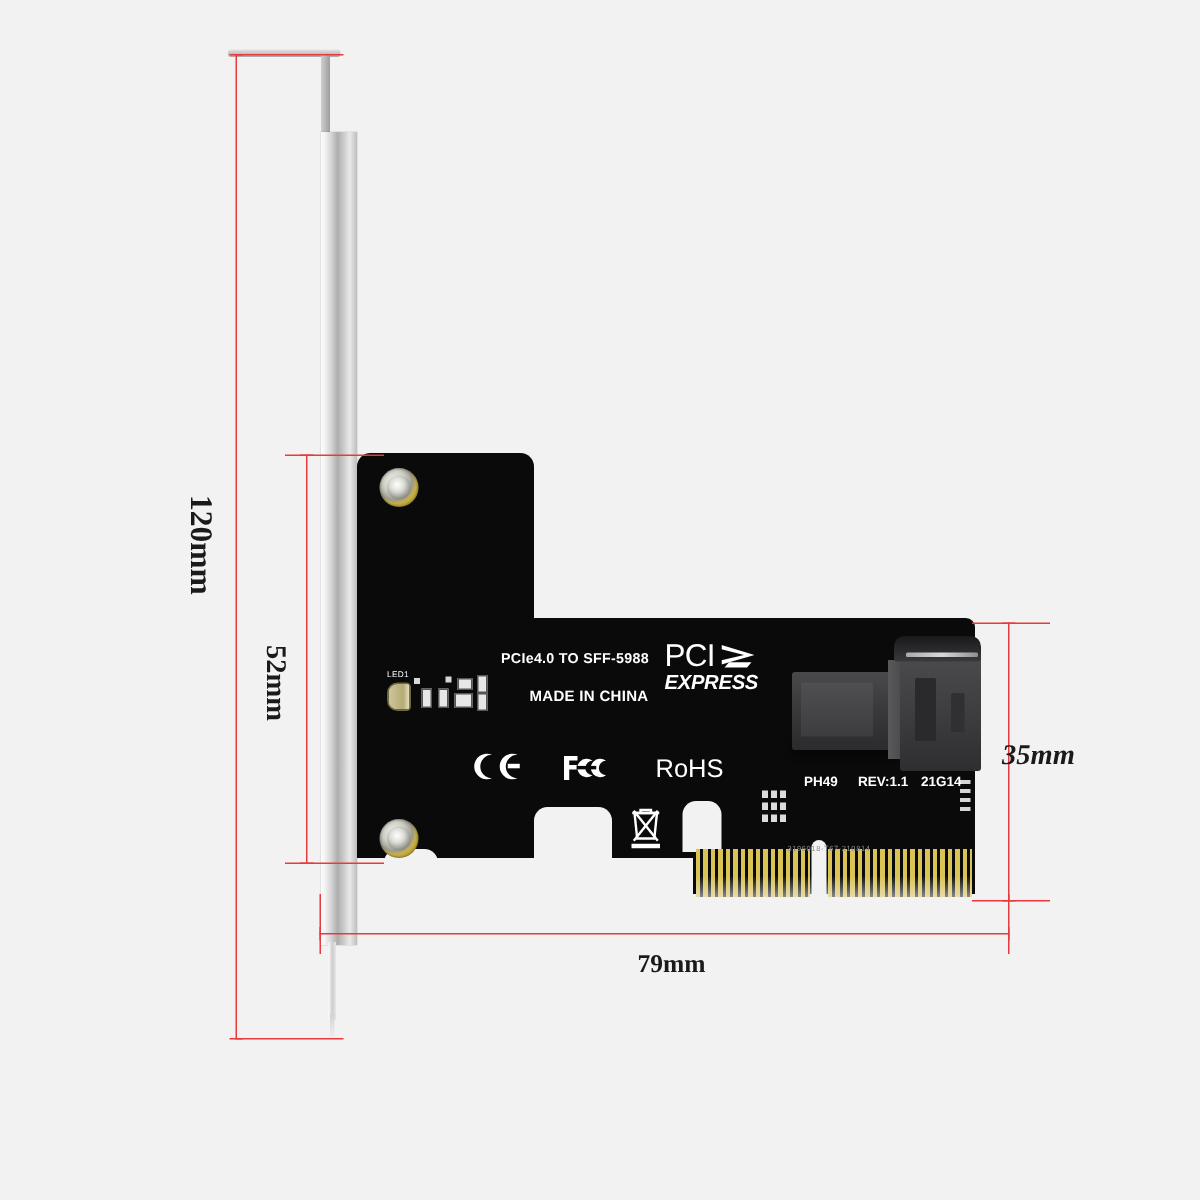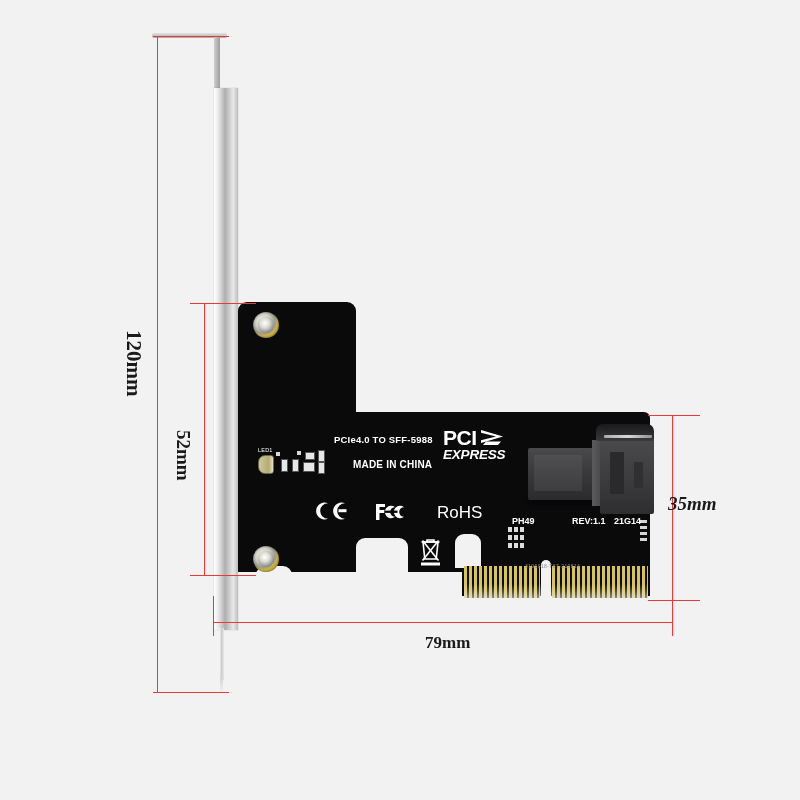--- a/index.html
+++ b/index.html
@@ -183,21 +183,21 @@
   .silk {
     position: absolute;
     color: #ffffff;
     font-family: "Liberation Sans", sans-serif;
     font-weight: bold;
     white-space: nowrap;
   }
   #silk-title  { left: 334px; top: 434px; font-size: 9.5px; letter-spacing: .2px; }
   #silk-origin { left: 353px; top: 459px; font-size: 10px; letter-spacing: .2px; }
   #silk-rohs   { left: 437px; top: 503px; font-size: 17px; font-weight: normal; }
-  #silk-ph49   { left: 512px; top: 516px; font-size: 9px; text-align: center; }
+  #silk-ph49   { left: 536px; top: 516px; font-size: 9px; text-align: center; }
   #silk-rev    { left: 572px; top: 516px; font-size: 9px; }
   #silk-lot    { left: 614px; top: 516px; font-size: 9px; }
   #silk-serial {
     left: 525px; top: 563px;
     font-size: 5px; font-weight: normal;
     color: #8c8c8c; letter-spacing: .4px;
   }
   #silk-led1 {
     left: 258px; top: 447px;
     font-size: 5.5px; font-weight: normal; letter-spacing: .2px;
@@ -226,21 +226,21 @@
   #logo-pcie {
     position: absolute;
     left: 443px; top: 428px;
     width: 62px; height: 40px;
     color: #ffffff;
   }
   #logo-pci-text {
     position: absolute;
     left: 0; top: -1px;
     font-size: 21px;
-    font-weight: bold;
+    font-weight: normal;
     font-family: "Liberation Sans", sans-serif;
     letter-spacing: -0.5px;
     line-height: 21px;
     text-align: right;
   }
   #logo-express-text {
     position: absolute;
     left: 0; top: 20px;
     font-size: 13.5px;
     font-weight: bold;

